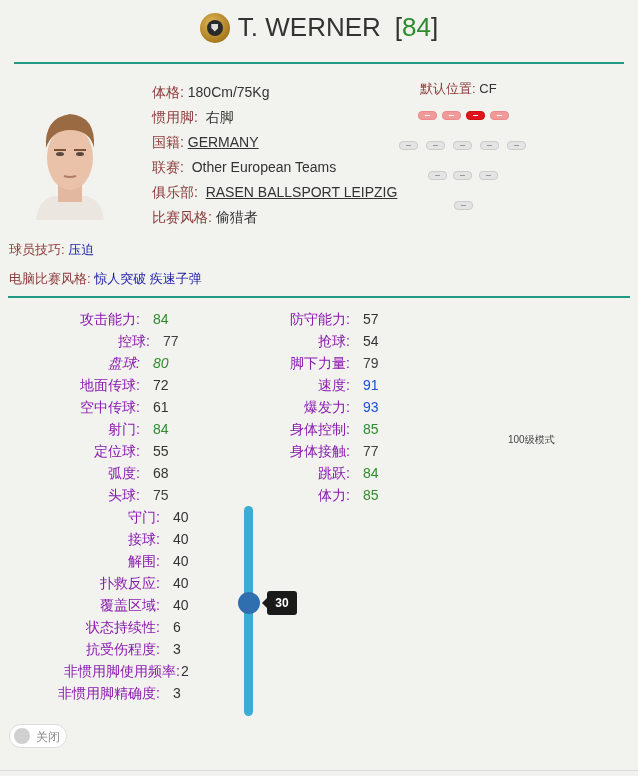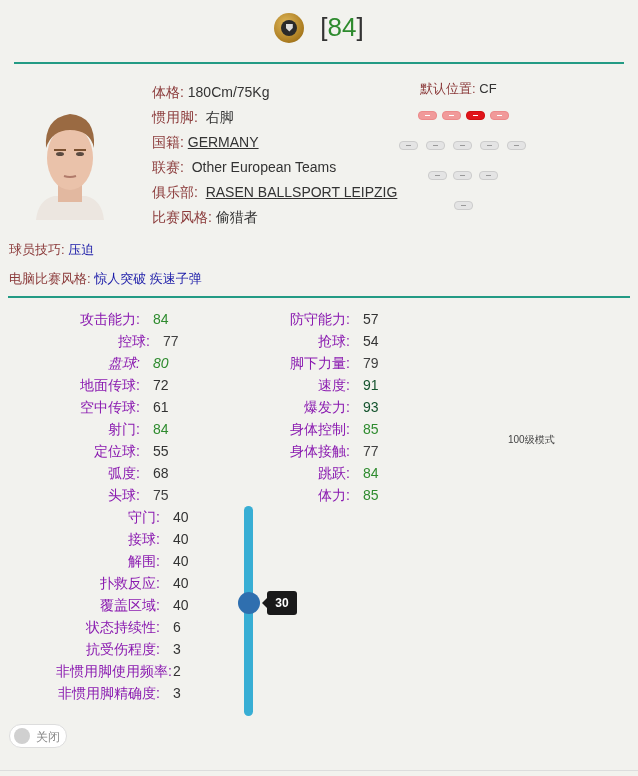--- a/index.html
+++ b/index.html
@@ -23,38 +23,39 @@
   .pill.f{background:#f19a9a;border-color:#ec8a8a;}
   .pill.f::after{background:#fff;}
   .pill.a{background:#e0141a;border-color:#d01010;}
   .pill.a::after{background:#fff;}
   .skill{left:9px;font-size:13px;}
   .skill .lbl{color:#8b3a3a;}
   .skill .v{color:#1a1aa8;}
   .stat{position:absolute;font-size:14px;height:22px;line-height:22px;}
   .stat .k{position:absolute;right:0;color:#8a1ab0;text-align:right;white-space:nowrap;}
   .stat .n{position:absolute;white-space:nowrap;}
-  .c-green{color:#2e8b2e;} .c-blue{color:#404040;} .c-black{color:#333;} .c-red{color:#14532d;}
+  .c-green{color:#2e8b2e;} .c-blue{color:#404040;} .c-black{color:#333;} .c-red{color:#1d4ed8;}
   .mode{left:508px;top:409px;font-size:10px;color:#444;margin-top:24px;}
   .slider-track{left:244px;top:506px;width:9px;height:210px;border-radius:5px;background:#38aed4;}
   .slider-handle{left:238px;top:592px;width:22px;height:22px;border-radius:50%;background:#2f6faf;}
   .tip{left:267px;top:591px;width:30px;height:24px;background:#1a1a1a;color:#fff;font-size:12px;font-weight:bold;text-align:center;line-height:24px;border-radius:3px;}
   .tip::before{content:"";position:absolute;left:-5px;top:7px;border-right:5px solid #1a1a1a;border-top:5px solid transparent;border-bottom:5px solid transparent;}
   .toggle{left:9px;top:724px;width:56px;height:22px;border:1px solid #ddd;border-radius:12px;background:#fff;}
   .toggle .knob{position:absolute;left:4px;top:3px;width:16px;height:16px;border-radius:50%;background:#d0d0d0;}
   .toggle .t{position:absolute;left:26px;top:4px;font-size:12px;color:#888;font-family:Liberation Mono, monospace;}
   .bottomline{left:0;right:0;top:770px;height:1px;background:#ddd;}
 </style>
 </head>
 <body>
 
 <div class="abs title">
   <span class="badge">
       <span class="inner"></span>
     </span>
+  <span>T. WERNER</span>
   <span style="margin-left:8px;"><span>[</span><span class="ovr">84</span><span>]</span></span>
 </div>
 
 <div class="abs hr" style="top:62px;"></div>
 
 <svg class="abs photo" viewBox="0 0 84 120">
   <path d="M8 120 Q10 100 26 96 L58 96 Q74 100 76 120Z" fill="#ece6e0"></path>
   <rect x="30" y="80" width="24" height="22" fill="#e2b8a0"></rect>
   <ellipse cx="42" cy="58" rx="23" ry="32" fill="#eac2aa"></ellipse>
   <path d="M18 48 Q16 18 42 14 Q68 16 66 48 Q62 30 42 30 Q24 30 18 48Z" fill="#9a6a42"></path>
@@ -210,21 +211,21 @@
       <span class="n c-black" style="left:173px;">40</span>
     </div>
   <div class="stat" style="left:0;top:616px;width:160px;">
       <span class="k">状态持续性:</span>
       <span class="n c-black" style="left:173px;">6</span>
     </div>
   <div class="stat" style="left:0;top:638px;width:160px;">
       <span class="k">抗受伤程度:</span>
       <span class="n c-black" style="left:173px;">3</span>
     </div>
-  <div class="stat" style="left:0;top:660px;width:160px;padding-left:12px;">
+  <div class="stat" style="left:8px;top:660px;width:160px;padding-left:12px;">
       <span class="k">非惯用脚使用频率:</span>
       <span class="n c-black" style="left:173px;">2</span>
     </div>
   <div class="stat" style="left:0;top:682px;width:160px;">
       <span class="k">非惯用脚精确度:</span>
       <span class="n c-black" style="left:173px;">3</span>
     </div>
 </div>
 
 </body></html>

